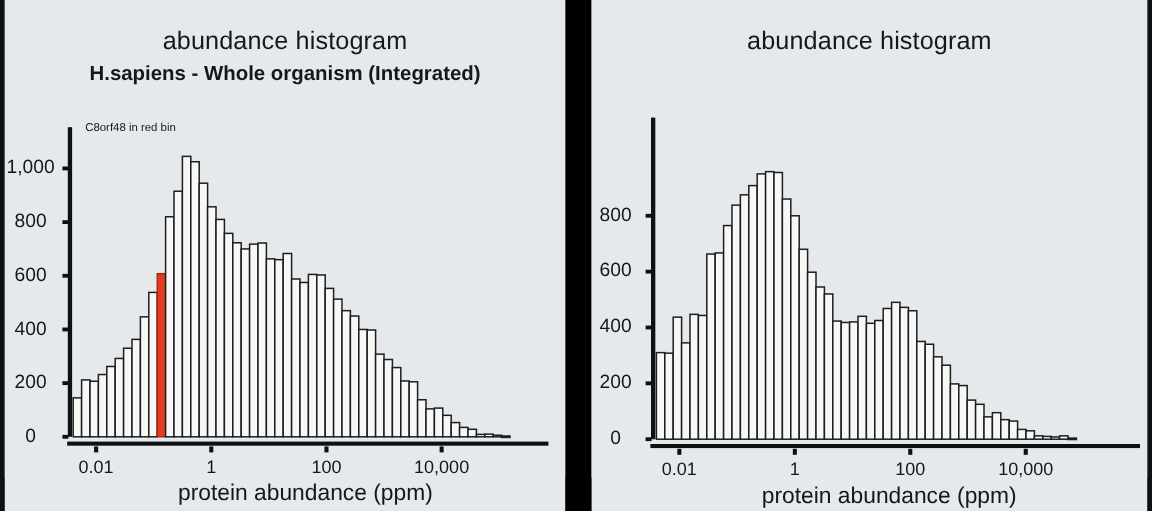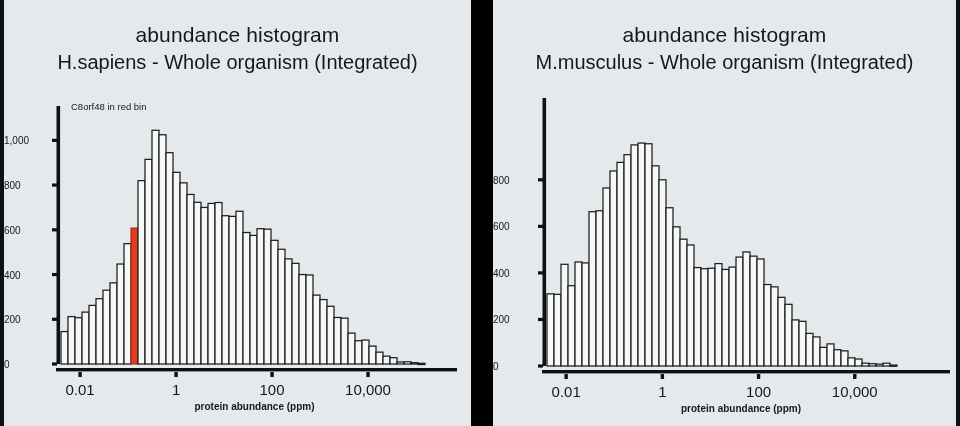--- a/index.html
+++ b/index.html
@@ -58,24 +58,24 @@
     text-align: center;
     color: #15181b;
   }
   .title-main {
     font-size: 21px;
     letter-spacing: 0.1px;
     line-height: 26px;
     font-weight: 400;
   }
   .title-sub {
-    font-size: 20px;
+    font-size: 17px;
     line-height: 22px;
     margin-top: 3px;
-    font-weight: 400;
+    font-weight: 700;
   }
 
   
   .plot {
     position: absolute;
     left: 0;
     top: 0;
     width: 100%;
     height: 426px;
   }
@@ -83,40 +83,39 @@
 
   .annot-note {
     position: absolute;
     font-size: 9.5px;
     color: #15181b;
     white-space: nowrap;
   }
 
   .ytick-label {
     position: absolute;
-    font-size: 10px;
-    color: #15181b;
-    text-align: left;
+    font-size: 16px;
+    color: #15181b;
+    text-align: center;
     white-space: nowrap;
     transform: translateY(-50%);
   }
   .xtick-label {
     position: absolute;
     font-size: 15px;
     color: #15181b;
     white-space: nowrap;
     transform: translateX(-50%);
   }
   .xaxis-title {
     position: absolute;
-    font-size: 10px;
+    font-size: 19px;
     color: #15181b;
     white-space: nowrap;
     transform: translateX(-50%);
-    font-weight: bold;
   }
 </style>
 </head>
 <body>
 
 <div id="screenshot">
 
   <div class="edge-strip left"></div>
   <div class="edge-strip right"></div>
   <div class="panel-divider"></div>
@@ -206,21 +205,20 @@
         <div class="xtick-label" style="left: 172.072px; top: 381px;">1</div>
         <div class="xtick-label" style="left: 268.048px; top: 381px;">100</div>
         <div class="xtick-label" style="left: 364.024px; top: 381px;">10,000</div>
         <div class="xaxis-title" style="left: 250.5px; top: 401px;">protein abundance (ppm)</div>
       </div>
   </div>
 
   <div class="panel right">
     <div class="titles">
       <div class="title-main">abundance histogram</div>
-      <div class="title-sub">M.musculus - Whole organism (Integrated)</div>
     </div>
     <div class="plot" id="plot-1">
         <svg width="463" height="426" viewBox="0 0 463 426">
           <g>
             <rect x="54.00" y="293.85" width="7.00" height="72.15" fill="#f7f7f5" stroke="#1b1f22" stroke-width="1.25"></rect>
             <rect x="61.00" y="294.32" width="7.00" height="71.68" fill="#f7f7f5" stroke="#1b1f22" stroke-width="1.25"></rect>
             <rect x="68.00" y="264.30" width="7.00" height="101.70" fill="#f7f7f5" stroke="#1b1f22" stroke-width="1.25"></rect>
             <rect x="75.00" y="285.71" width="7.00" height="80.29" fill="#f7f7f5" stroke="#1b1f22" stroke-width="1.25"></rect>
             <rect x="82.00" y="261.97" width="7.00" height="104.03" fill="#f7f7f5" stroke="#1b1f22" stroke-width="1.25"></rect>
             <rect x="89.00" y="262.90" width="7.00" height="103.10" fill="#f7f7f5" stroke="#1b1f22" stroke-width="1.25"></rect>

